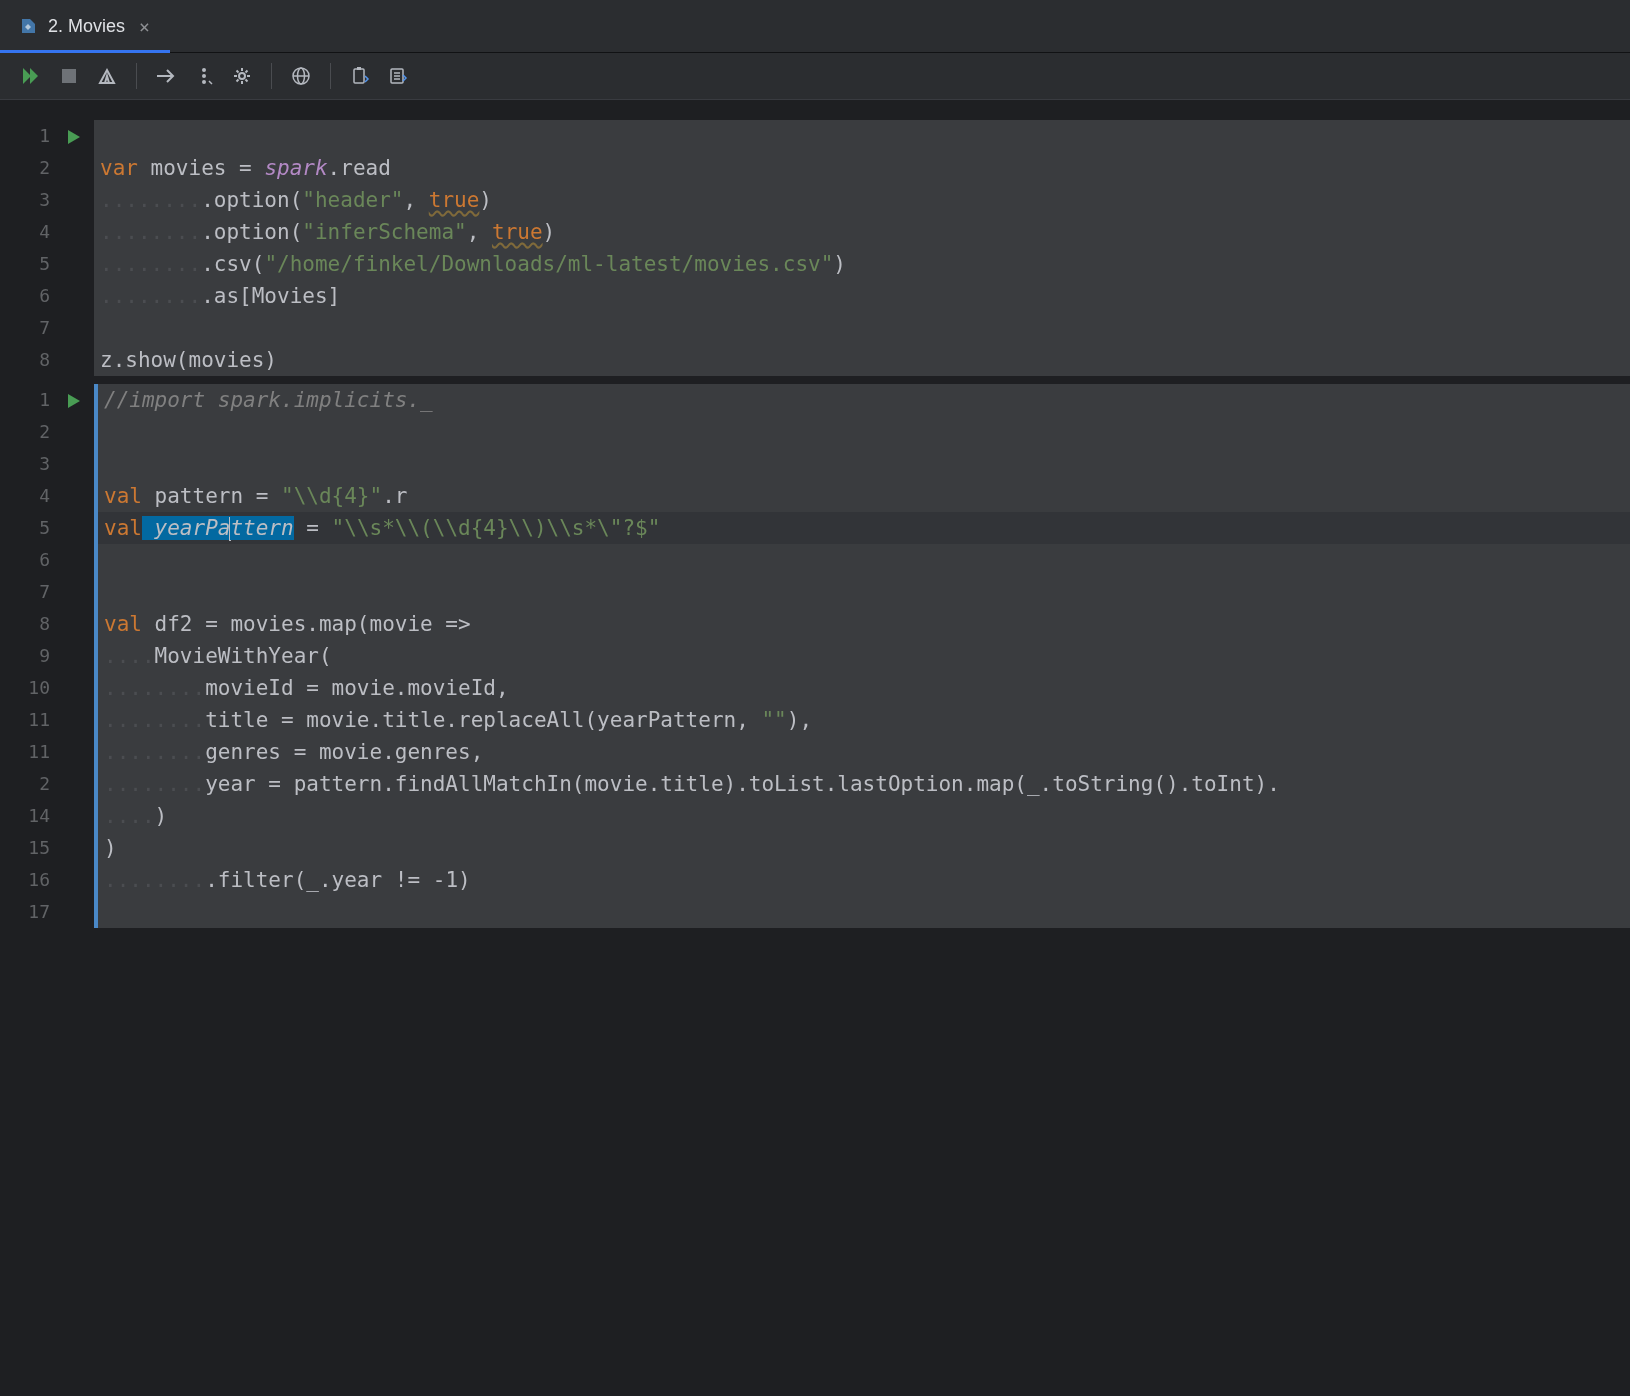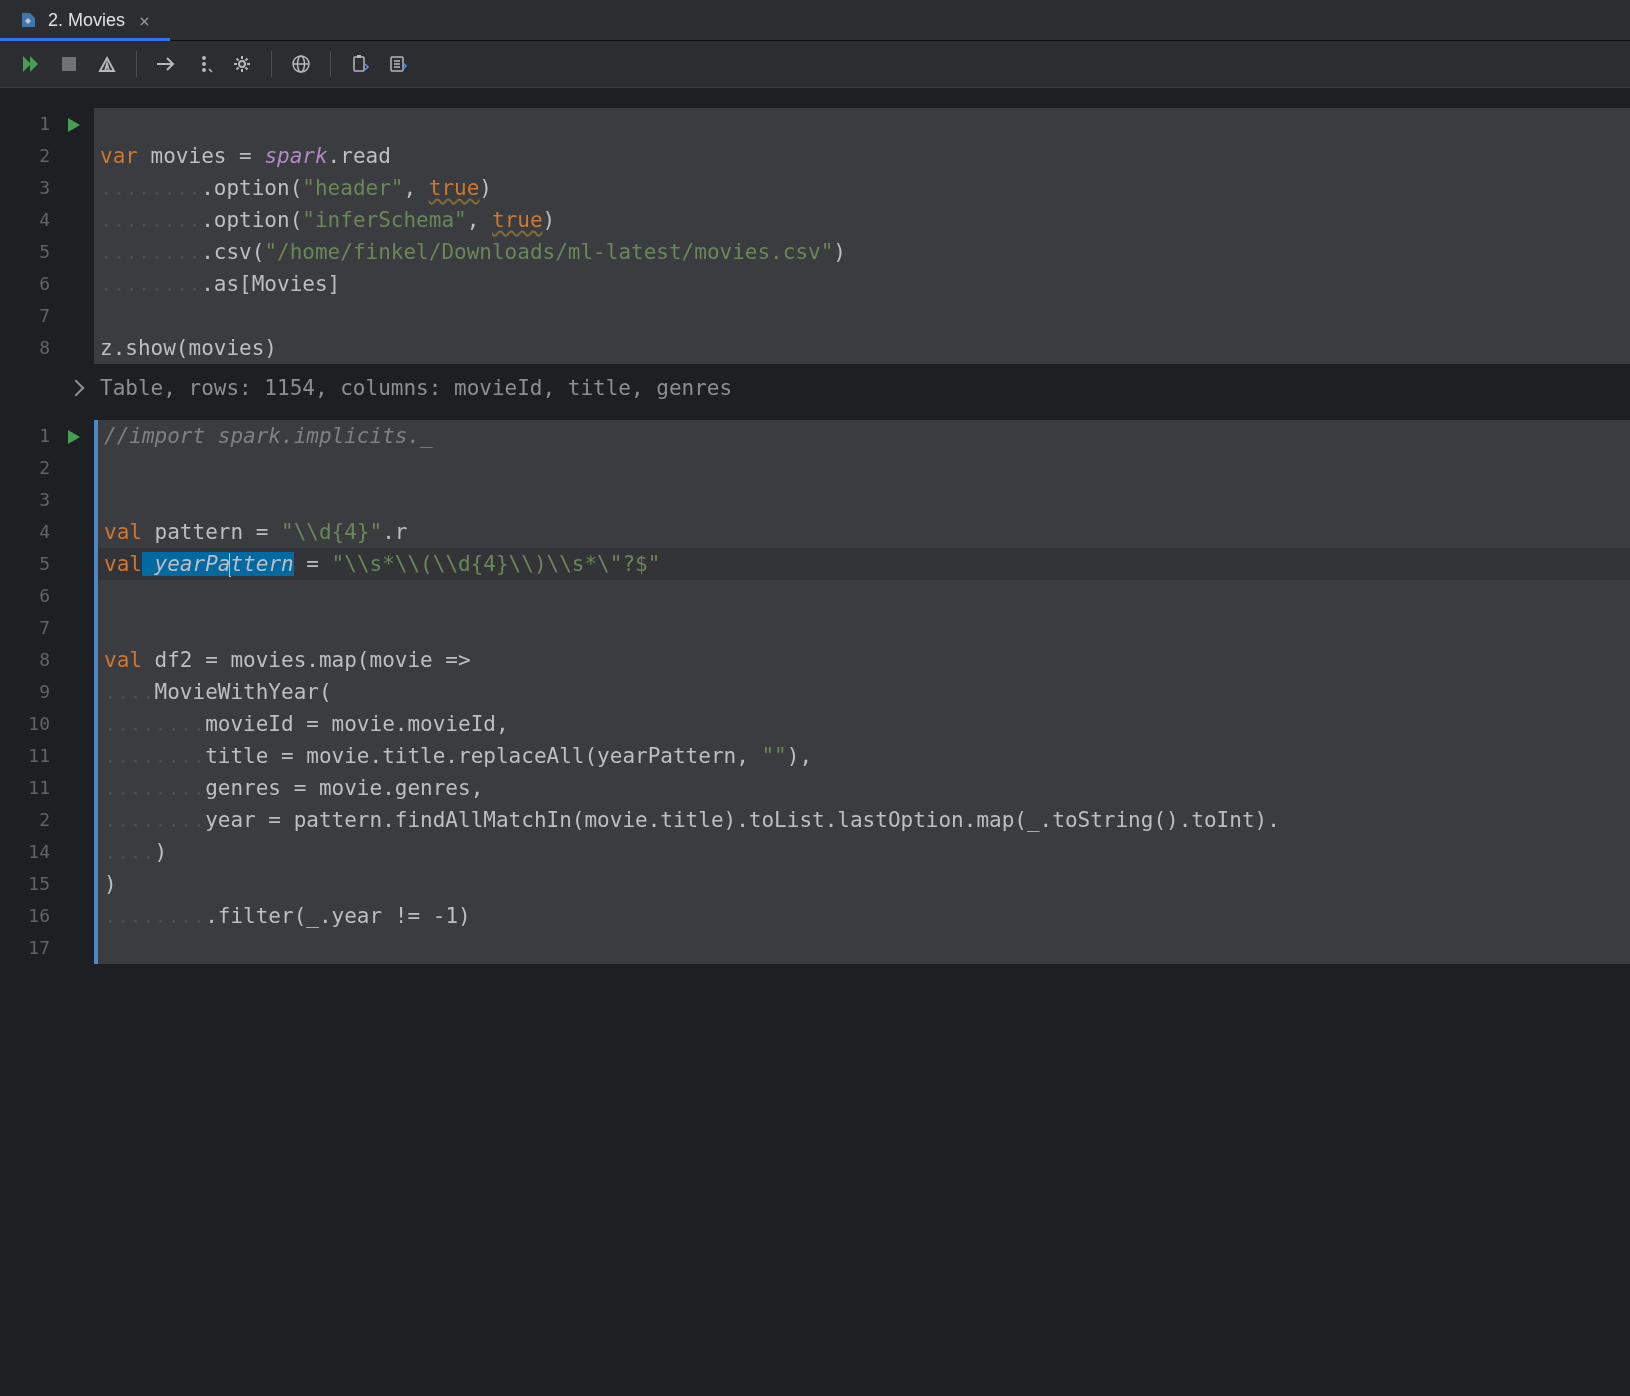--- a/index.html
+++ b/index.html
@@ -27,21 +27,21 @@
     font-family: ui-monospace, 'SF Mono', Menlo, Consolas, monospace;
     font-size: 21px;
     color: var(--text);
     overflow: hidden;
     width: 1630px;
     height: 1396px;
   }
 
   
   .tab-bar {
-    height: 41px;
+    height: 53px;
     background: var(--bg-tab-bar);
     display: flex;
     align-items: center;
     border-bottom: 1px solid #111214;
   }
   .tab {
     display: flex;
     align-items: center;
     gap: 10px;
     padding: 0 16px 0 20px;
@@ -250,24 +250,20 @@
         <div class="code-line"><span class="kw">var</span><span> movies = </span><span class="it">spark</span><span>.read</span></div>
         <div class="code-line"><span class="dots">........</span><span>.option(</span><span class="str">"header"</span><span>, </span><span class="kw u">true</span><span>)</span></div>
         <div class="code-line"><span class="dots">........</span><span>.option(</span><span class="str">"inferSchema"</span><span>, </span><span class="kw u">true</span><span>)</span></div>
         <div class="code-line"><span class="dots">........</span><span>.csv(</span><span class="str">"/home/finkel/Downloads/ml-latest/movies.csv"</span><span>)</span></div>
         <div class="code-line"><span class="dots">........</span><span>.as[Movies]</span></div>
         <div class="code-line">&nbsp;</div>
         <div class="code-line"><span>z.show(movies)</span></div>
       </div>
     </div>
 
-    <div class="output-row">
-      <div class="chev"></div>
-      <span>Table, rows: 1154, columns: movieId, title, genres</span>
-    </div>
   </div>
 
   <div class="cell">
     <div class="cell-body">
       <div class="gutter">
         <div class="ln with-run">1</div>
         <div class="ln">2</div>
         <div class="ln">3</div>
         <div class="ln">4</div>
         <div class="ln">5</div>

